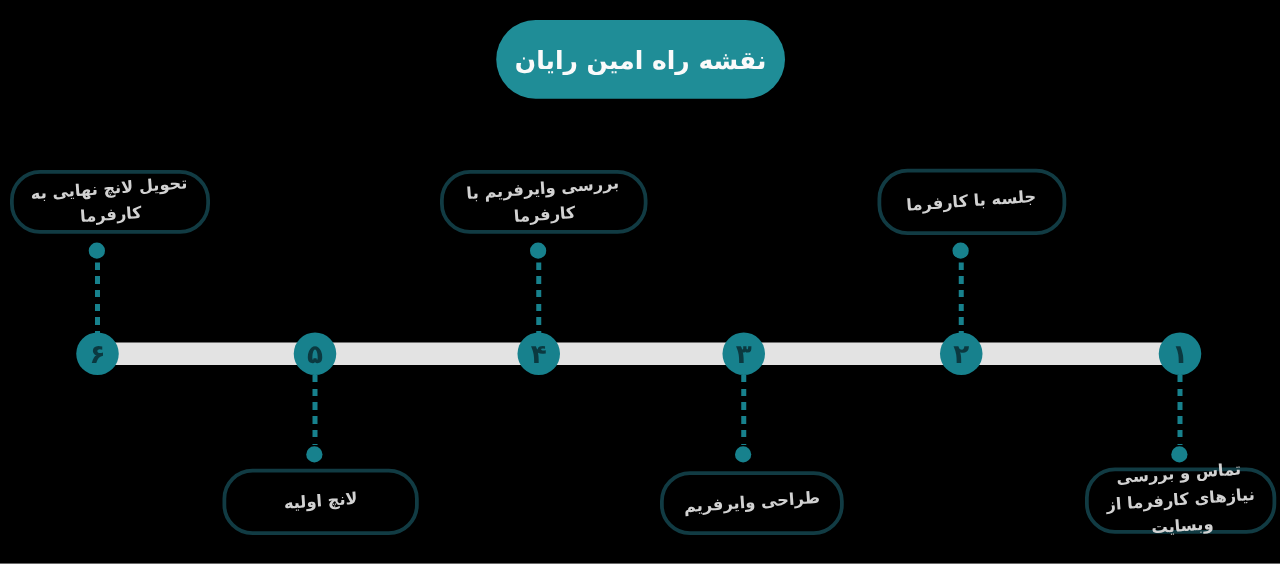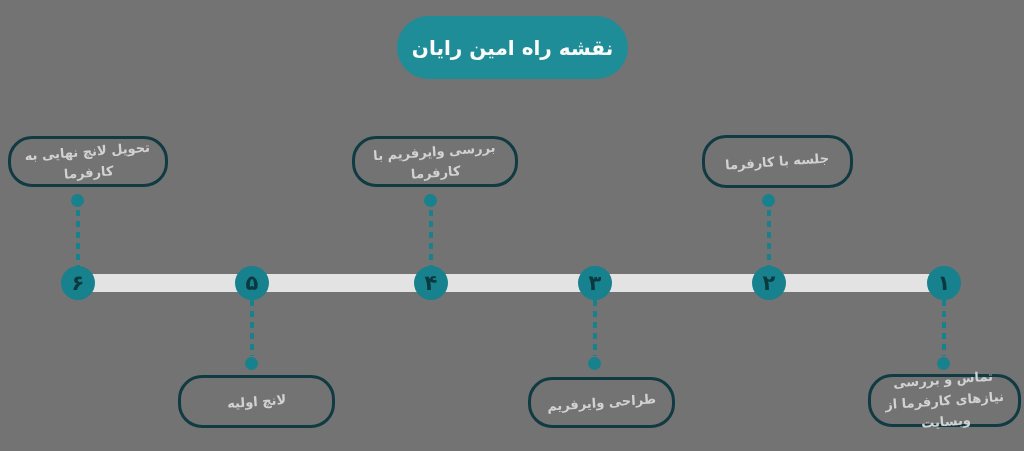--- a/index.html
+++ b/index.html
@@ -1,19 +1,19 @@
 <!DOCTYPE html>
 <html lang="fa" dir="rtl"><head>
 <meta charset="utf-8">
 <style>
   html,body{margin:0;padding:0;background:#ffffff;}
   .canvas{
     position:relative;
     width:1024px;height:451px;
-    background:#737373;
+    background:#000000;
     overflow:hidden;
     font-family:"DejaVu Sans", sans-serif;
     direction:rtl;
   }
   .title-pill{
     position:absolute;left:397px;top:16px;width:231px;height:63px;
     background:#1f8d97;border-radius:32px;
     display:flex;align-items:center;justify-content:center;
   }
   .title-pill span{

